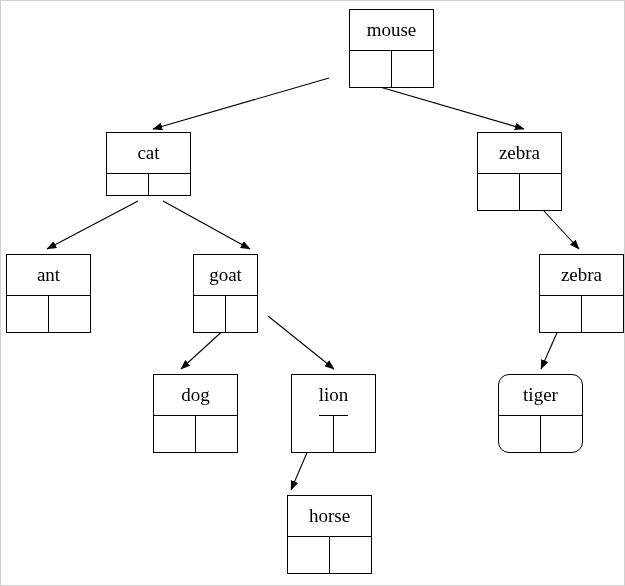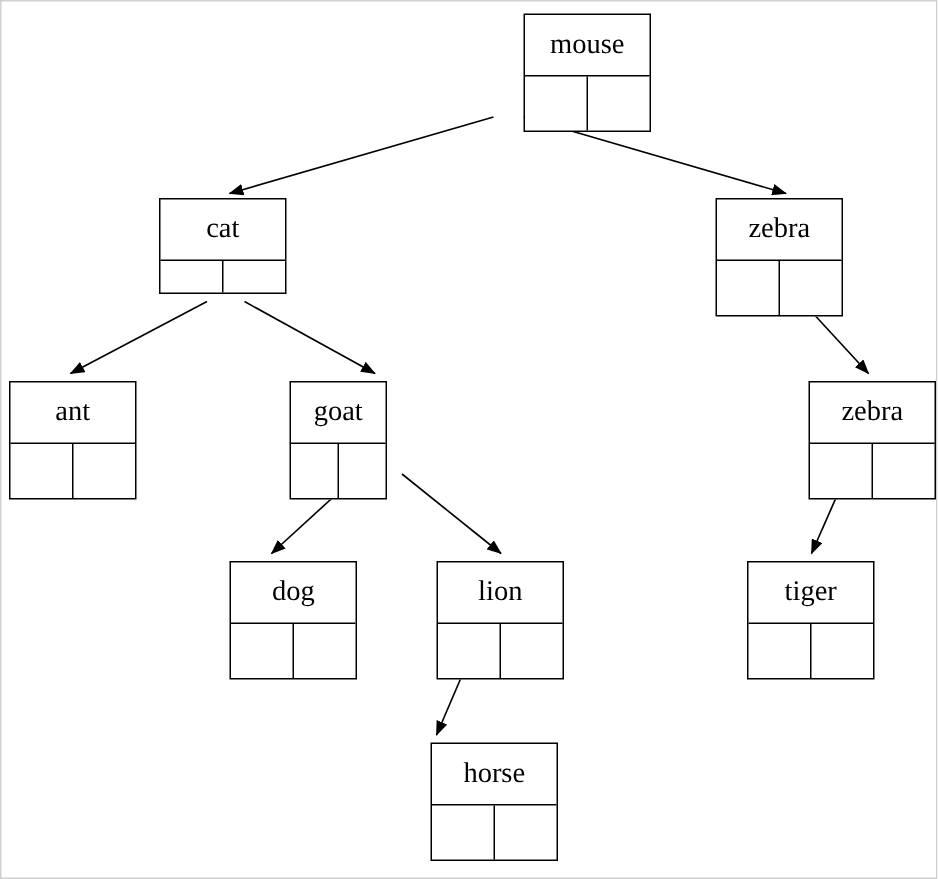--- a/index.html
+++ b/index.html
@@ -124,28 +124,28 @@
           <div class="ptr-cell right"></div>
         </div>
       </div>
       <div class="node" style="left: 152px; top: 373px; width: 85px; height: 79px;">
         <div class="node-label" style="height: 40px; line-height: 40px;">dog</div>
         <div class="node-ptrs">
           <div class="ptr-cell left"></div>
           <div class="ptr-cell right"></div>
         </div>
       </div>
-      <div class="node" style="left: 290px; top: 373px; width: 85px; height: 79px;">
+      <div class="node" style="left: 290px; top: 373px; width: 85px; height: 79px; align-items: center;">
         <div class="node-label" style="height: 40px; line-height: 40px;">lion</div>
         <div class="node-ptrs">
           <div class="ptr-cell left"></div>
           <div class="ptr-cell right"></div>
         </div>
       </div>
-      <div class="node" style="left: 497px; top: 373px; width: 85px; height: 79px;">
+      <div class="node" style="left: 497px; top: 373px; width: 85px; height: 79px; border-radius: 11px;">
         <div class="node-label" style="height: 40px; line-height: 40px;">tiger</div>
         <div class="node-ptrs">
           <div class="ptr-cell left"></div>
           <div class="ptr-cell right"></div>
         </div>
       </div>
       <div class="node" style="left: 250px; top: 494px; width: 85px; height: 79px; margin-left: 36px;">
         <div class="node-label" style="height: 40px; line-height: 40px;">horse</div>
         <div class="node-ptrs">
           <div class="ptr-cell left"></div>

